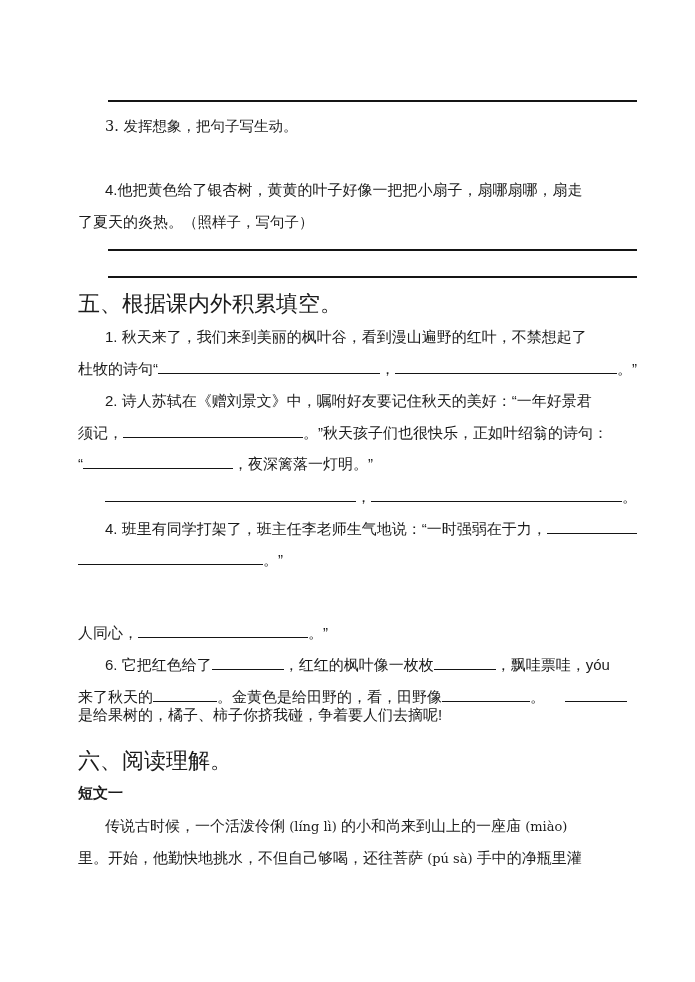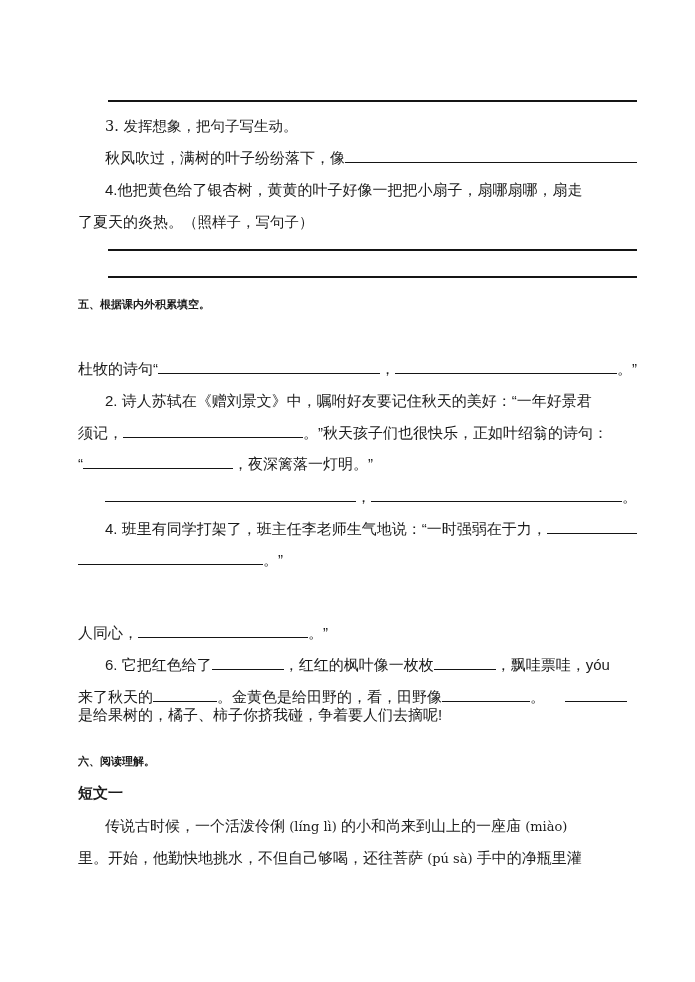--- a/index.html
+++ b/index.html
@@ -26,58 +26,57 @@
     height:15px;
     border-bottom:1.5px solid #151515;
     flex:0 0 auto;
   }
   .blank.fill{flex:1 1 auto;min-width:36px;}
   .ansline{
     position:absolute;
     left:108px;width:529px;height:0;
     border-bottom:2px solid #151515;
   }
-  .hd{font-weight:700;font-size:11px;}
+  .hd{font-weight:400;font-size:22px;}
   .sub{font-weight:700;}
   .kai{font-family:"DejaVu Serif","Liberation Serif",serif;font-size:14.5px;}
   .py{font-family:"DejaVu Serif","Liberation Serif",serif;font-size:13px;}
   .gapblank{margin-left:20px;}
 </style>
 </head>
 <body>
 
 <div class="page">
 
   <div class="ansline" style="top:100px"></div>
 
   <div class="ln kai" style="top:115px;left:105px">
     <span>3. 发挥想象，把句子写生动。</span>
   </div>
 
-  <div class="ln" style="top:147px;left:105px;right:58px">
-    <span>秋风吹过，满树的叶子纷纷落下，像</span>
-    <span class="blank fill"></span>
-  </div>
 
   <div class="ln" style="top:179px;left:105px">
     <span>4.他把黄色给了银杏树，黄黄的叶子好像一把把小扇子，扇哪扇哪，扇走</span>
   </div>
 
   <div class="ln" style="top:211px;left:78px">
     <span>了夏天的炎热。</span>
     <span class="kai">（照样子，写句子）</span>
   </div>
 
   <div class="ansline" style="top:249px"></div>
   <div class="ansline" style="top:276px"></div>
 
   <div class="ln hd" style="top:293px;left:78px">
     <span>五、根据课内外积累填空。</span>
   </div>
 
+  <div class="ln" style="top:326px;left:105px">
+    <span>1. 秋天来了，我们来到美丽的枫叶谷，看到漫山遍野的红叶，不禁想起了</span>
+  </div>
 
   <div class="ln" style="top:358px;left:78px;right:58px">
     <span>杜牧的诗句“</span>
     <span class="blank fill"></span>
     <span>，</span>
     <span class="blank fill"></span>
     <span>。”</span>
   </div>
 
   <div class="ln" style="top:390px;left:105px">

